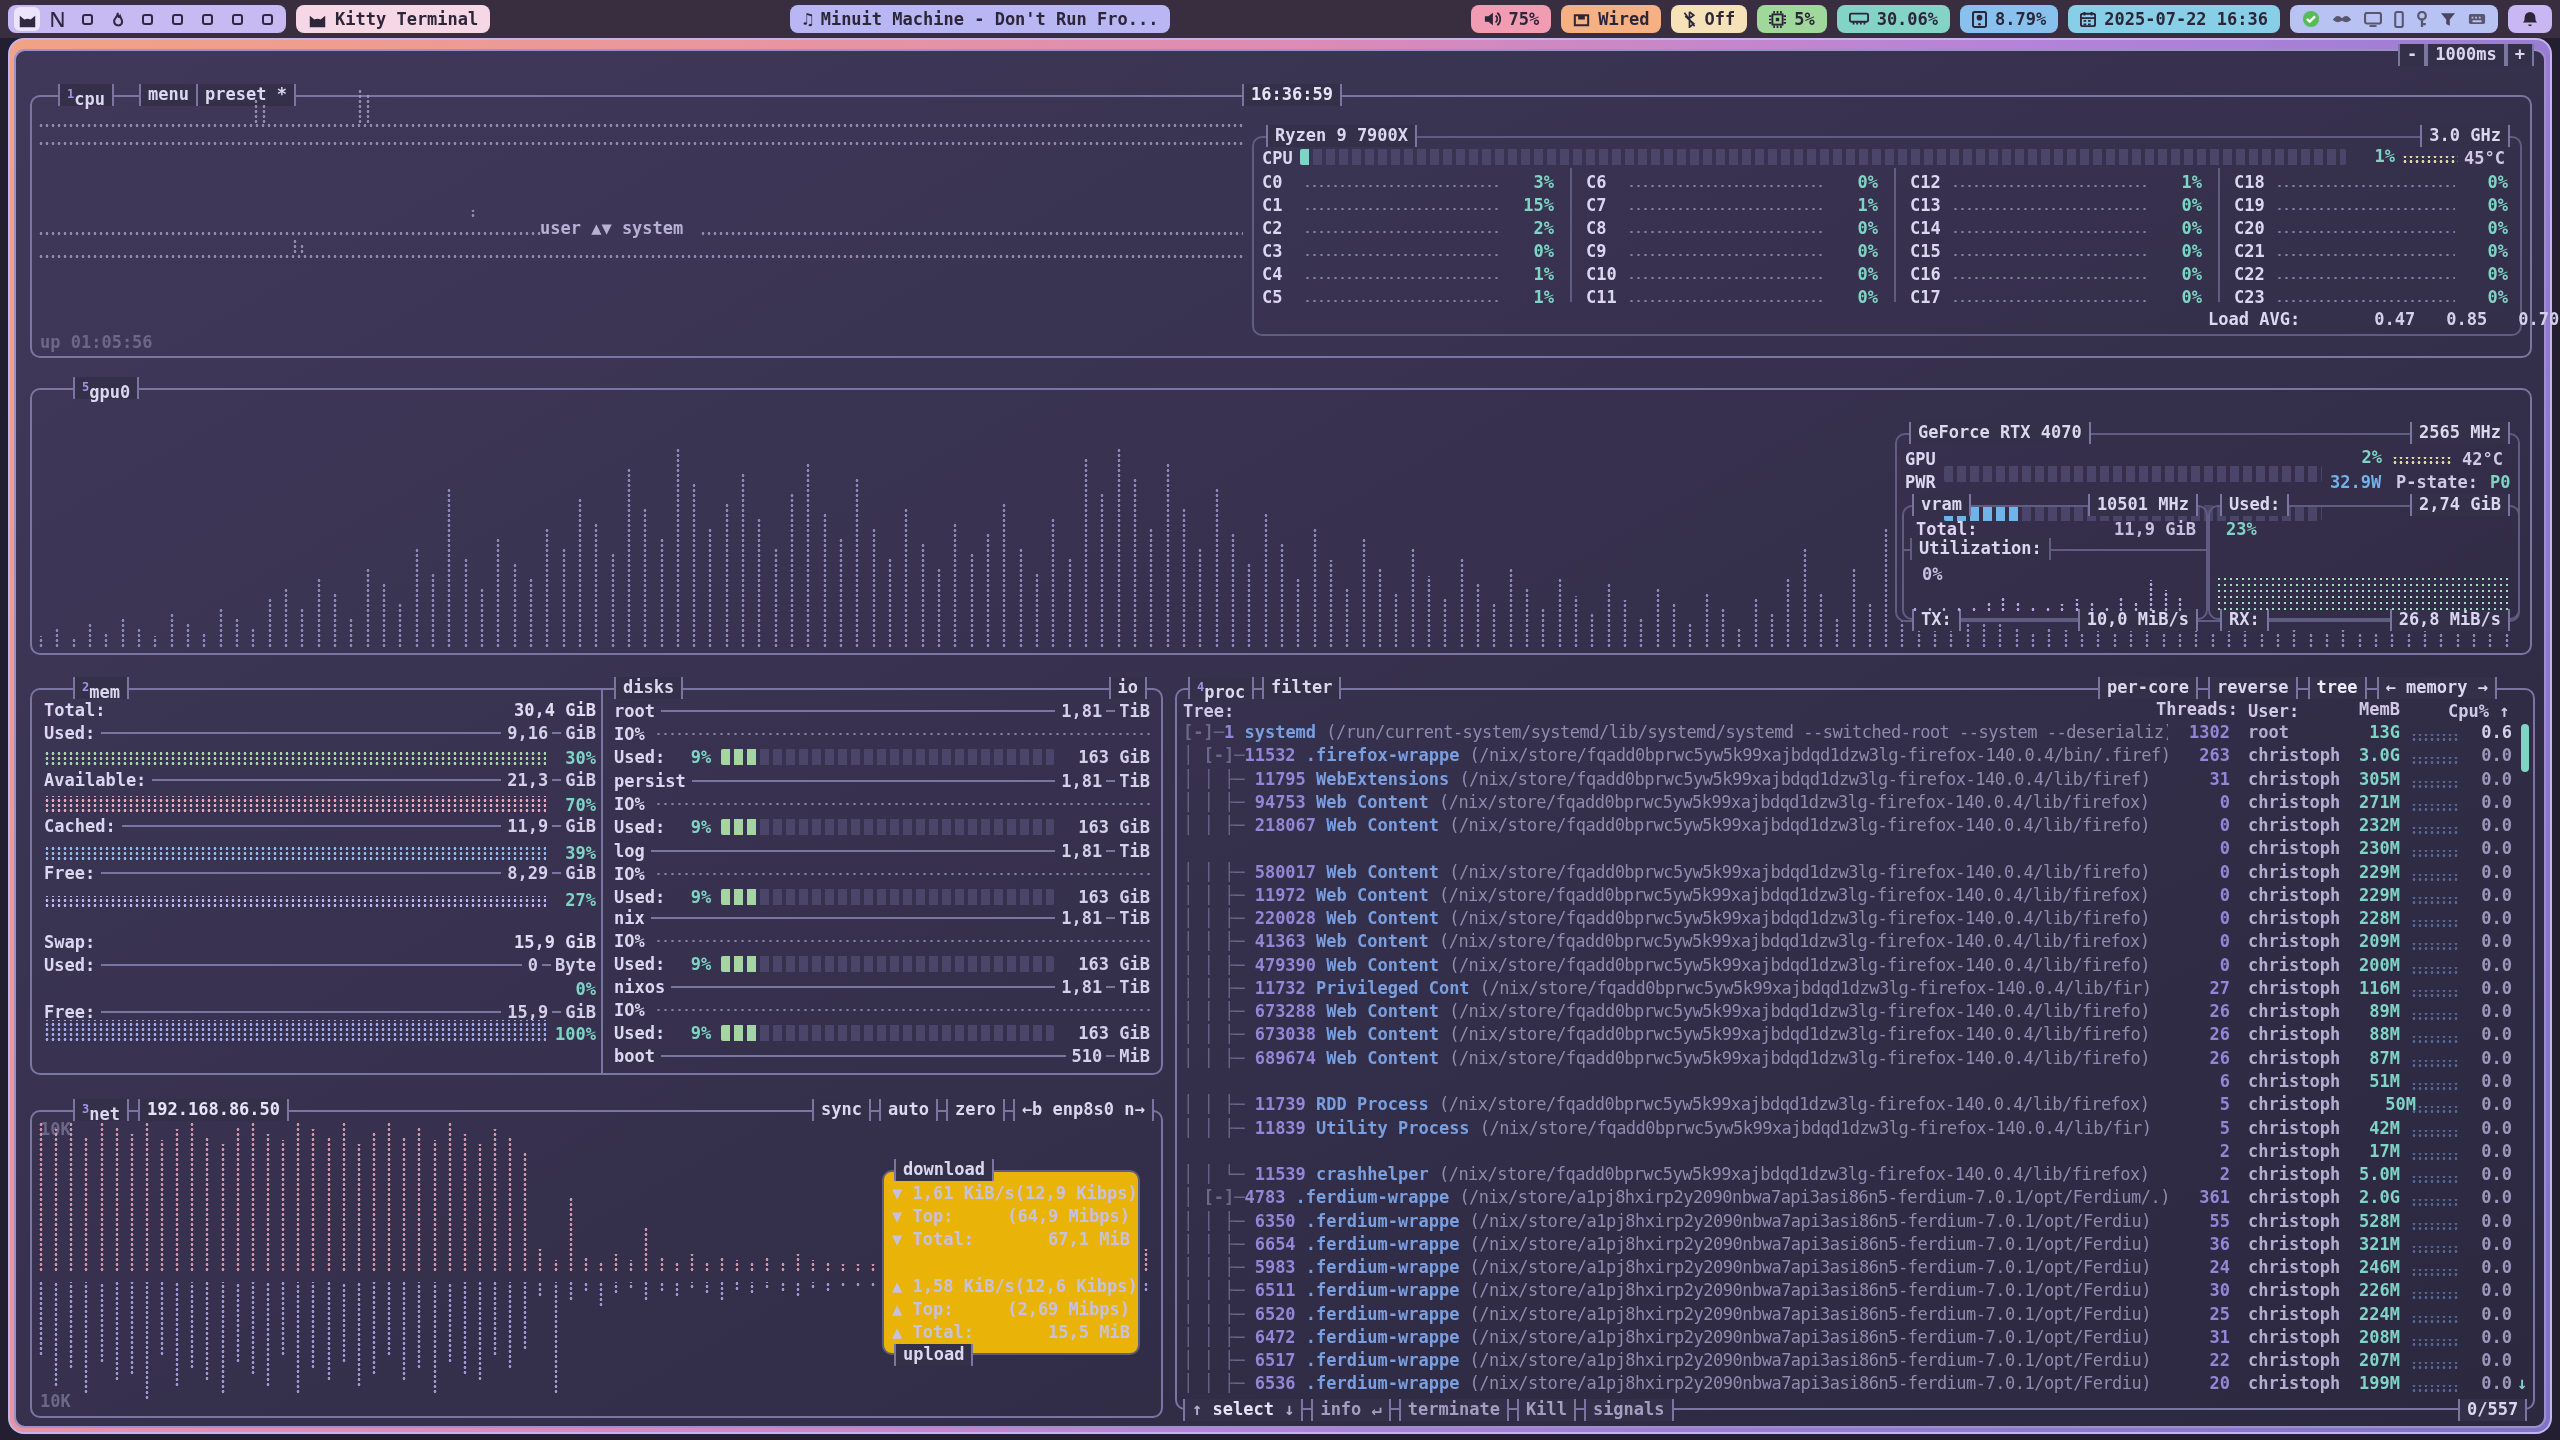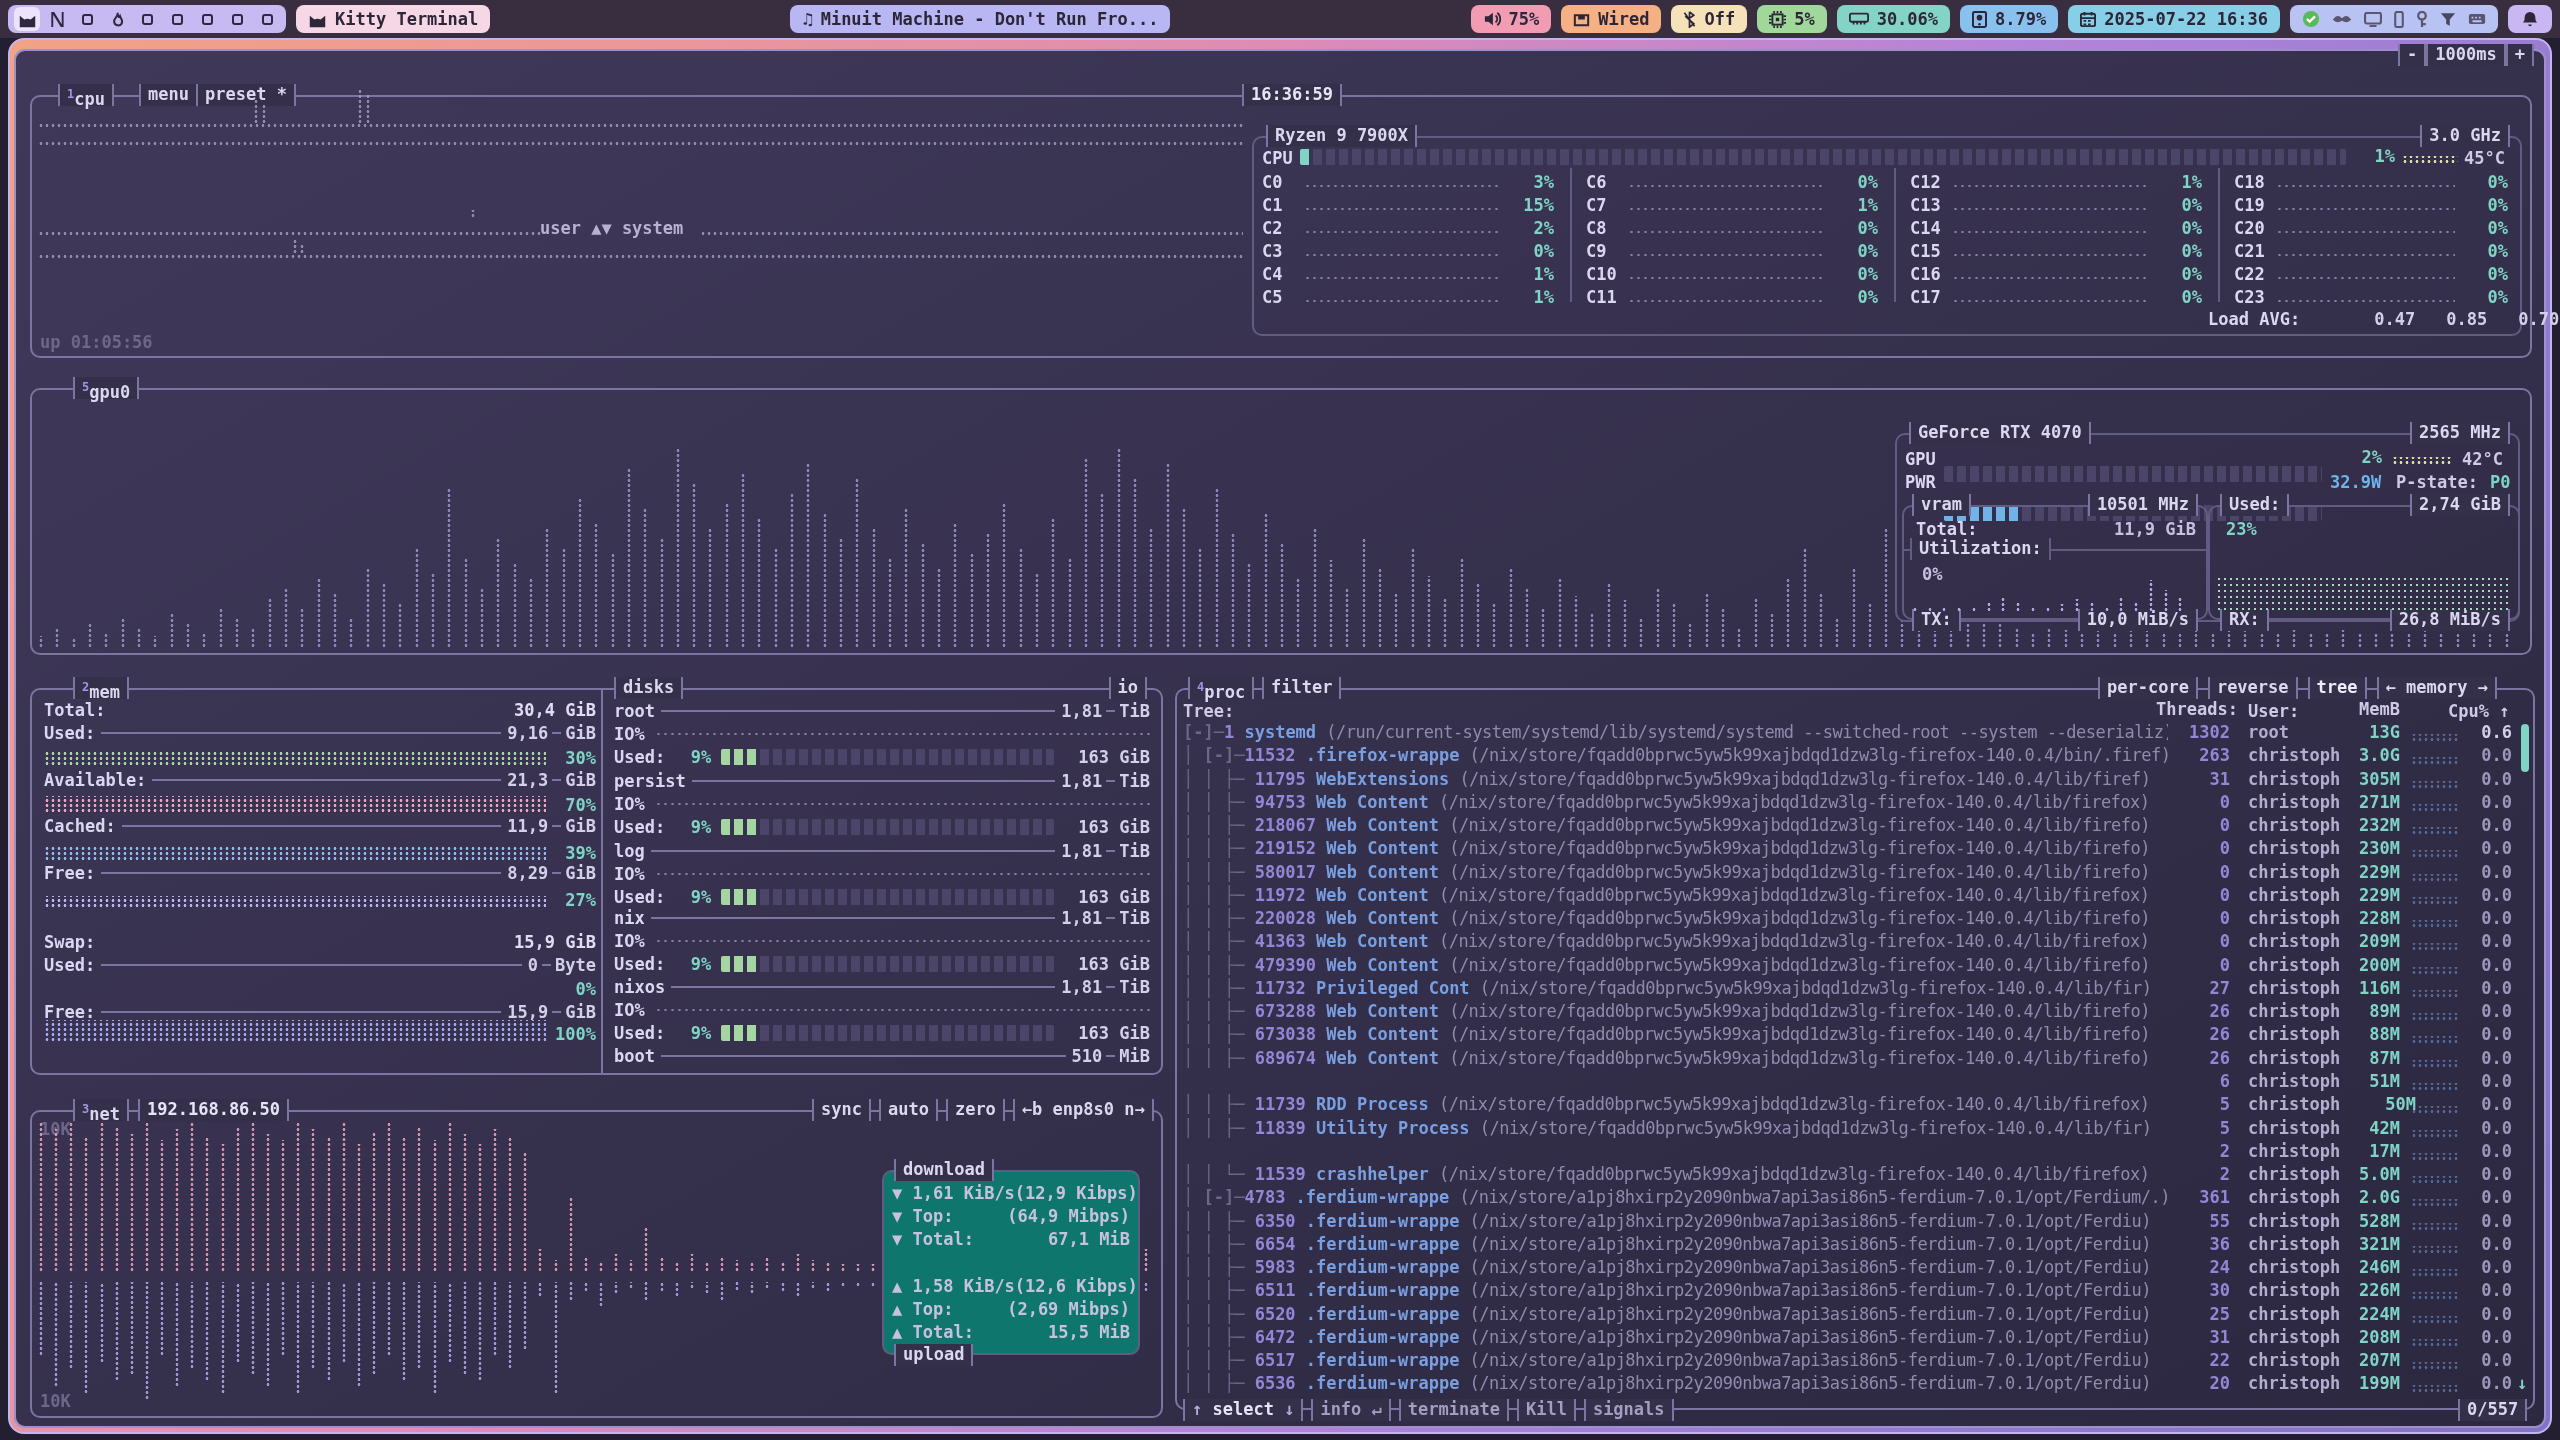--- a/index.html
+++ b/index.html
@@ -916,21 +916,21 @@
       <div class="col dots" style="left:1037px;top:1282px;width:7px;height:5px;--dc:rgba(176,168,232,.85)"></div>
       <div class="col dots" style="left:1052px;top:1282px;width:7px;height:5px;--dc:rgba(176,168,232,.85)"></div>
       <div class="col dots" style="left:1067px;top:1282px;width:7px;height:5px;--dc:rgba(176,168,232,.85)"></div>
       <div class="col dots" style="left:1082px;top:1282px;width:7px;height:5px;--dc:rgba(176,168,232,.85)"></div>
       <div class="col dots" style="left:1097px;top:1282px;width:7px;height:5px;--dc:rgba(176,168,232,.85)"></div>
       <div class="col dots" style="left:1113px;top:1282px;width:7px;height:15px;--dc:rgba(176,168,232,.85)"></div>
       <div class="col dots" style="left:1128px;top:1282px;width:7px;height:12px;--dc:rgba(176,168,232,.85)"></div>
       <div class="col dots" style="left:1143px;top:1282px;width:7px;height:10px;--dc:rgba(176,168,232,.85)"></div>
     </div>
 
-  <div class="box subbox" style="left:882px;top:1170px;width:258px;height:185px;background:#0f766e">
+  <div class="box subbox" style="left:882px;top:1170px;width:258px;height:185px;background:#eab308">
     <span class="blabel" style="left:10px">download</span>
     <span class="blabel bbot" style="left:10px">upload</span>
   </div>
   <div class="trow" style="left:892px;top:1181px;width:238px;justify-content:space-between">
     <span><span>▼</span> <span>1,61 KiB/s</span></span>
       <span>(12,9 Kibps)</span>
     </div>
   <div class="trow" style="left:892px;top:1204px;width:238px;justify-content:space-between">
     <span><span>▼</span> <span>Top:</span></span>
       <span>(64,9 Mibps)</span>
@@ -1002,21 +1002,20 @@
       </div>
       <div class="prow">
         <div class="ptext"><span style="color:var(--dim)">│ │ ├─ </span><span style="color:var(--purple)">218067</span><span style="color:var(--nblue)"> Web Content </span><span class="cmd">(/nix/store/fqadd0bprwc5yw5k99xajbdqd1dzw3lg-firefox-140.0.4/lib/firefo)</span></div>
         <span class="r" style="position:absolute;left:992px;width:55px;color:var(--purple)">0</span>
         <span style="position:absolute;left:1065px;color:#b3adcf">christoph</span>
         <span class="r" style="position:absolute;left:1157px;width:60px;color:var(--teal)">232M</span>
         <span class="dots" style="position:absolute;left:1228px;top:12px;width:48px;height:8px;--dc:rgba(122,160,224,.5)"></span>
         <span class="r" style="position:absolute;left:1277px;width:52px;color:#9d97ba">0.0</span>
       </div>
       <div class="prow">
-        <div class="ptext"><span style="color:var(--dim)">│ │ ├─ </span><span style="color:var(--purple)">219152</span><span style="color:var(--nblue)"> Web Content </span><span class="cmd">(/nix/store/fqadd0bprwc5yw5k99xajbdqd1dzw3lg-firefox-140.0.4/lib/firefo)</span></div>
         <span class="r" style="position:absolute;left:992px;width:55px;color:var(--purple)">0</span>
         <span style="position:absolute;left:1065px;color:#b3adcf">christoph</span>
         <span class="r" style="position:absolute;left:1157px;width:60px;color:var(--teal)">230M</span>
         <span class="dots" style="position:absolute;left:1228px;top:12px;width:48px;height:8px;--dc:rgba(122,160,224,.5)"></span>
         <span class="r" style="position:absolute;left:1277px;width:52px;color:#9d97ba">0.0</span>
       </div>
       <div class="prow">
         <div class="ptext"><span style="color:var(--dim)">│ │ ├─ </span><span style="color:var(--purple)">580017</span><span style="color:var(--nblue)"> Web Content </span><span class="cmd">(/nix/store/fqadd0bprwc5yw5k99xajbdqd1dzw3lg-firefox-140.0.4/lib/firefo)</span></div>
         <span class="r" style="position:absolute;left:992px;width:55px;color:var(--purple)">0</span>
         <span style="position:absolute;left:1065px;color:#b3adcf">christoph</span>

